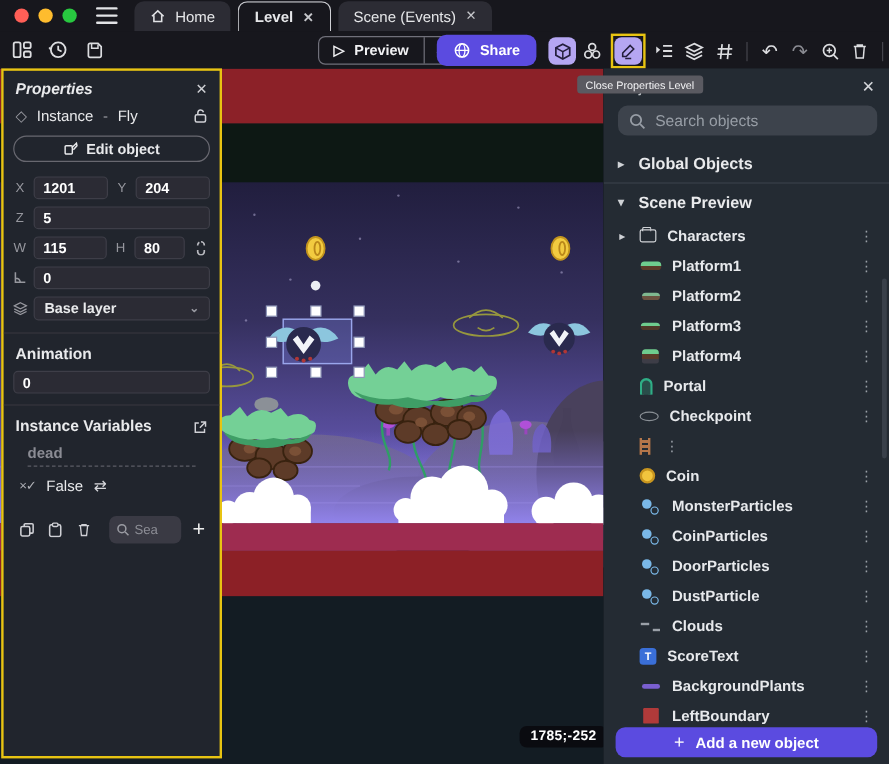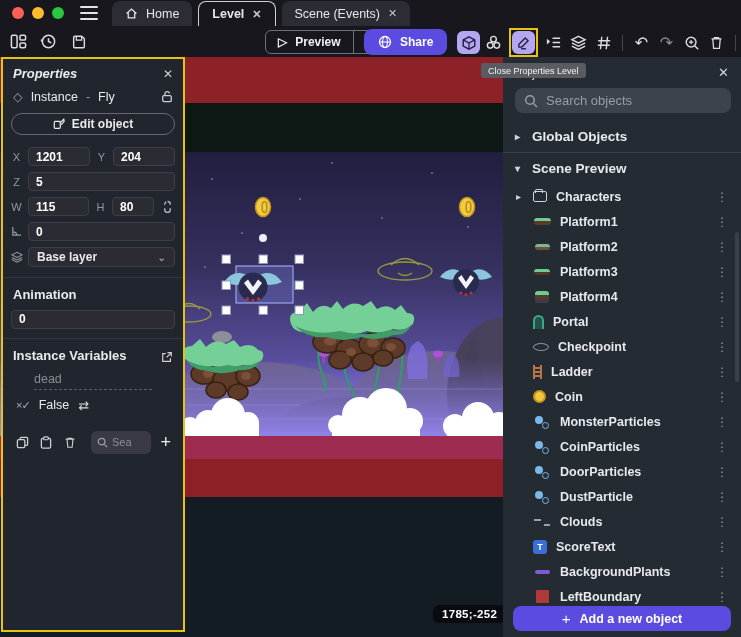--- a/index.html
+++ b/index.html
@@ -59,21 +59,21 @@
   .fin { flex:1; min-width:0; background:#2b2b34; border:1px solid #3e3e48; border-radius:4px; height:19px;
     color:#fff; font-size:12px; font-weight:bold; padding:0 7px; font-family:inherit; outline:none; }
   .ratio-ic { width:15px; color:#b9bac0; flex:none; display:flex; justify-content:center; cursor:pointer; }
   .layer-sel { flex:1; background:#2b2b34; border:1px solid #3e3e48; border-radius:4px; height:20px;
     display:flex; align-items:center; justify-content:space-between; padding:0 8px; font-size:12px; font-weight:bold; cursor:pointer; }
   .layer-sel .cv { color:#9a9ba2; font-size:10px; }
   .pdiv { height:1px; background:#35353e; margin:7px 0; }
   .sec-head { display:flex; align-items:flex-end; justify-content:space-between; padding:2px 10px; }
   .sec-title { font-weight:bold; font-size:13px; }
   .anim-wrap { padding:5px 8px 2px; }
-  .var-name { margin:7px 31px 0; color:#8b8c94; font-size:12.5px; border-bottom:1px dashed #5c5d66; padding-bottom:3px; }
+  .var-name { margin:7px 20px 0; color:#8b8c94; font-size:12.5px; border-bottom:1px dashed #5c5d66; padding-bottom:3px;font-weight:bold; }
   .bool-row { display:flex; align-items:center; gap:9px; padding:8px 13px 10px; font-size:12.5px; }
   .bool-ic { color:#aeb0b6; font-size:11px; letter-spacing:-1px; }
   .swap-ic { color:#d6d7db; font-size:13px; cursor:pointer; }
   .pv-bar { display:flex; align-items:center; gap:6px; padding:8px 8px 0 10px; color:#cfd0d5; }
   .pv-bar .gicon { width:18px; display:flex; justify-content:center; cursor:pointer; }
   .mini-search { width:60px; height:23px; background:#3a3a44; border-radius:6px; display:flex; align-items:center;
     gap:4px; padding:0 6px; color:#8d8e96; margin-left:6px; }
   .mini-search input { width:20px; background:transparent; border:none; outline:none; color:#c9cace; font-size:11px; font-family:inherit; }
   .mini-search input::placeholder { color:#8d8e96; }
   .plus-btn { margin-left:auto; font-size:18px; color:#eceded; cursor:pointer; padding-right:4px; }
@@ -633,21 +633,20 @@
   </div>
         <div class="orow">
 
     <span class="oicon ic-checkpoint"></span>
     <span class="olabel">Checkpoint</span>
     <span class="odots">⋮</span>
   </div>
         <div class="orow">
 
     <span class="oicon ic-ladder"></span>
-    <span class="olabel">Ladder</span>
     <span class="odots">⋮</span>
   </div>
         <div class="orow">
 
     <span class="oicon ic-coin"></span>
     <span class="olabel">Coin</span>
     <span class="odots">⋮</span>
   </div>
         <div class="orow">
 

